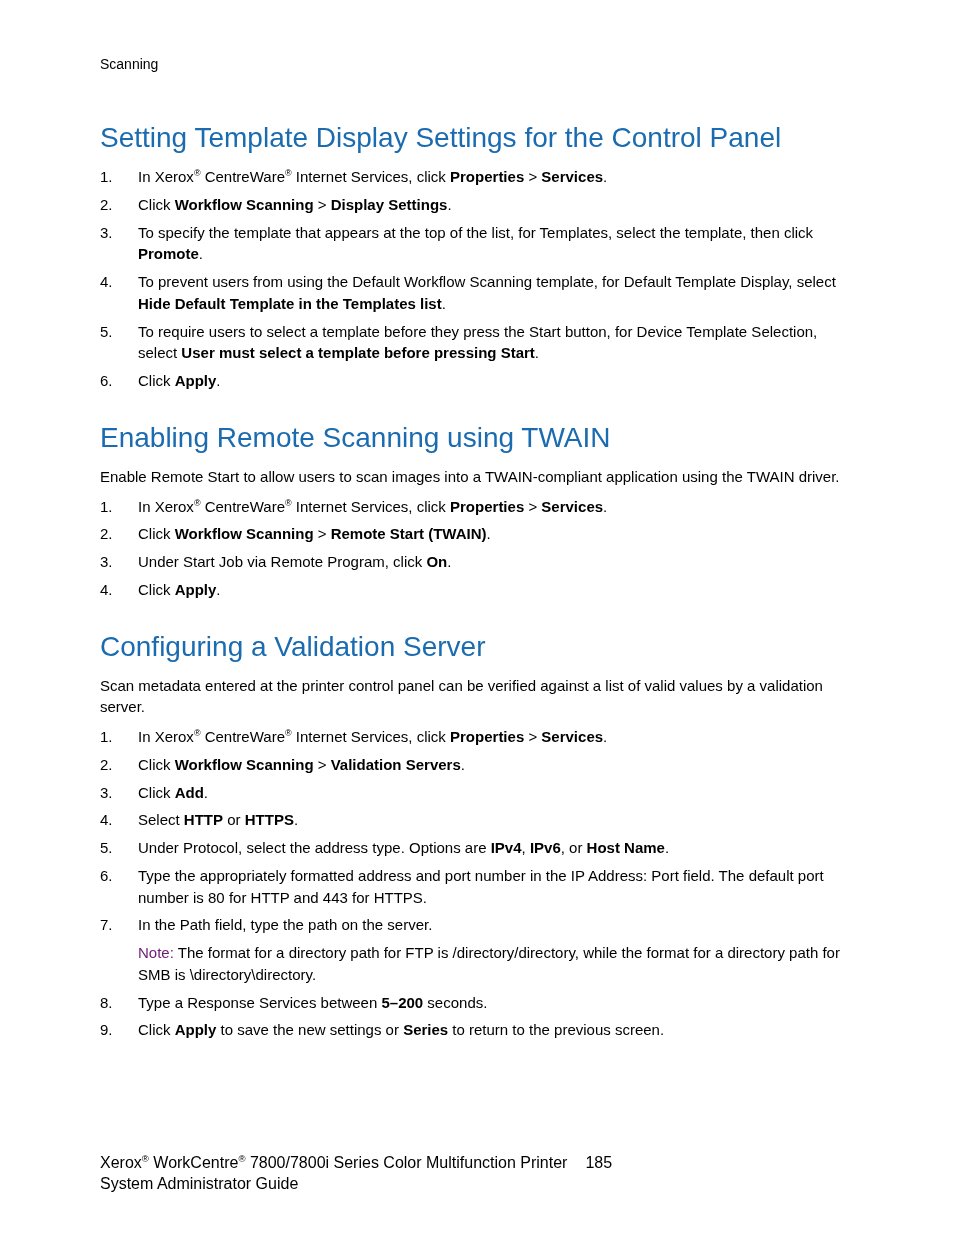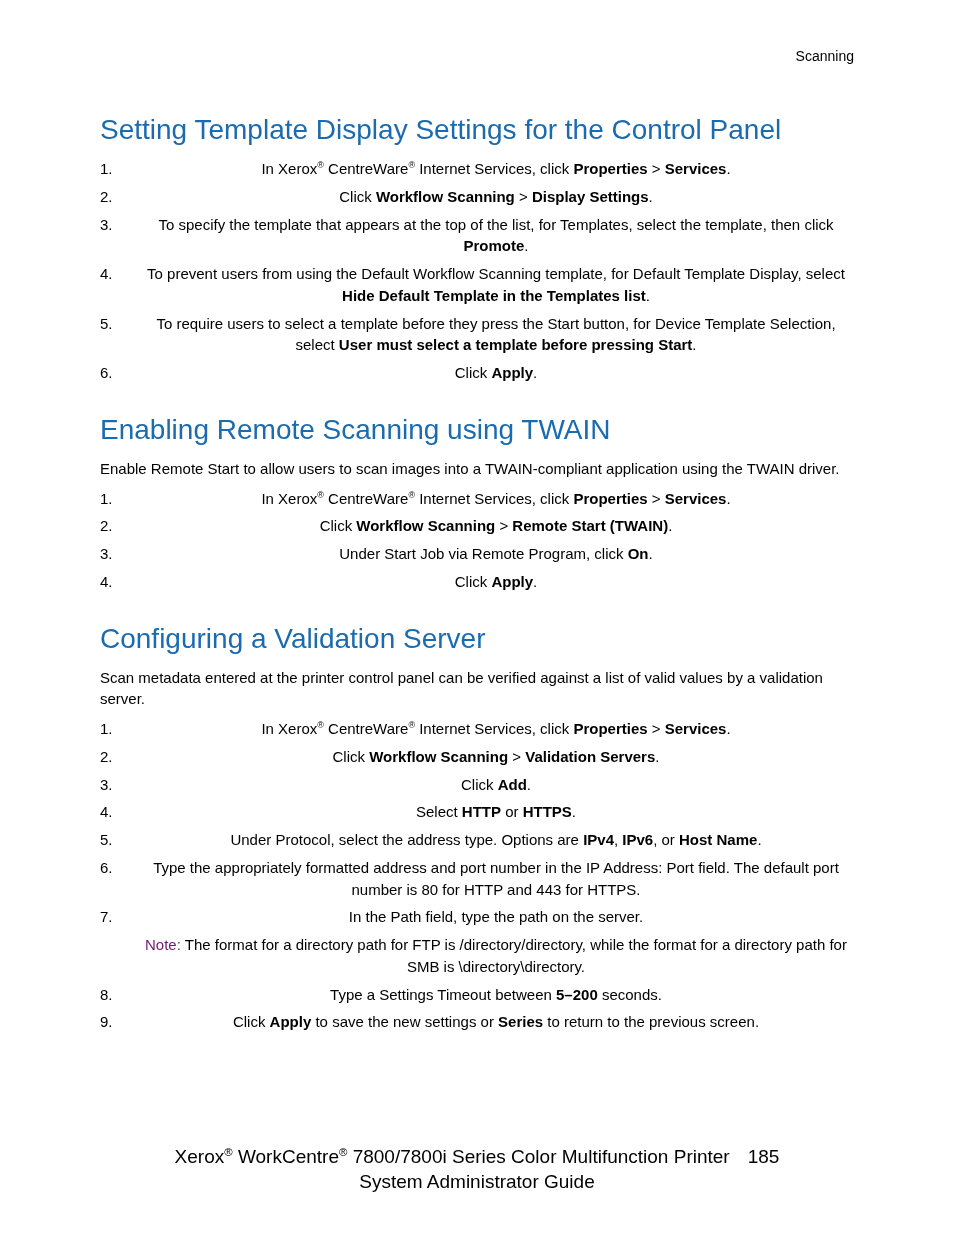--- a/index.html
+++ b/index.html
@@ -10,41 +10,41 @@
     color: #000;
   }
   .page {
     width: 954px;
     min-height: 1235px;
     box-sizing: border-box;
     padding: 48px 100px 40px 100px;
     position: relative;
   }
   .header-right {
-    text-align: right;
+    text-align: left;
     font-size: 14px;
     margin-bottom: 50px;
+    margin-top: 8px;
   }
   h2 {
     color: #1a6bb0;
     font-weight: normal;
     font-size: 28px;
     margin: 30px 0 12px 0;
   }
   p {
     font-size: 15px;
     line-height: 1.45;
     margin: 8px 0;
   }
   ol {
     padding-left: 0;
     margin: 8px 0;
     list-style: none;
     counter-reset: item;
-    text-align: center;
   }
   ol > li {
     font-size: 15px;
     line-height: 1.45;
     margin: 6px 0;
     padding-left: 38px;
     position: relative;
     counter-increment: item;
   }
   ol > li::before {
@@ -58,22 +58,22 @@
   }
   .note-label { color: #701a75; }
   .link { color: #1a6bb0; }
   .sup { font-size: 0.6em; vertical-align: super; }
   b { font-weight: bold; }
   .footer {
     position: absolute;
     bottom: 40px;
     right: 100px;
     left: 100px;
-    text-align: center;
-    font-size: 19px;
+    text-align: left;
+    font-size: 16px;
     line-height: 1.35;
   }
   .pagenum { margin-left: 18px; }
 </style>
 </head>
 <body>
 
 <div class="page">
 
   <div class="header-right">Scanning</div>
@@ -136,21 +136,21 @@
       <span>Under Protocol, select the address type. Options are </span><b>IPv4</b><span>, </span><b>IPv6</b><span>, or </span><b>Host Name</b><span>.</span>
     </li>
     <li>Type the appropriately formatted address and port number in the IP Address: Port field. The default port number is 80 for HTTP and 443 for HTTPS.</li>
     <li>
       <span>In the Path field, type the path on the server.</span>
       <div class="note">
         <span class="note-label">Note:</span><span> The format for a directory path for FTP is /directory/directory, while the format for a directory path for SMB is \directory\directory.</span>
       </div>
     </li>
     <li>
-      <span>Type a Settings Timeout between </span><b>5–200</b><span> seconds.</span>
+      <span>Type a Response Services between </span><b>5–200</b><span> seconds.</span>
     </li>
     <li>
       <span>Click </span><b>Apply</b><span> to save the new settings or </span><b>Series</b><span> to return to the previous screen.</span>
     </li>
   </ol>
 
   <div class="footer">
     <div>
       <span>Xerox</span><span class="sup">®</span><span> WorkCentre</span><span class="sup">®</span><span> 7800/7800i Series Color Multifunction Printer</span><span class="pagenum">185</span>
     </div>

